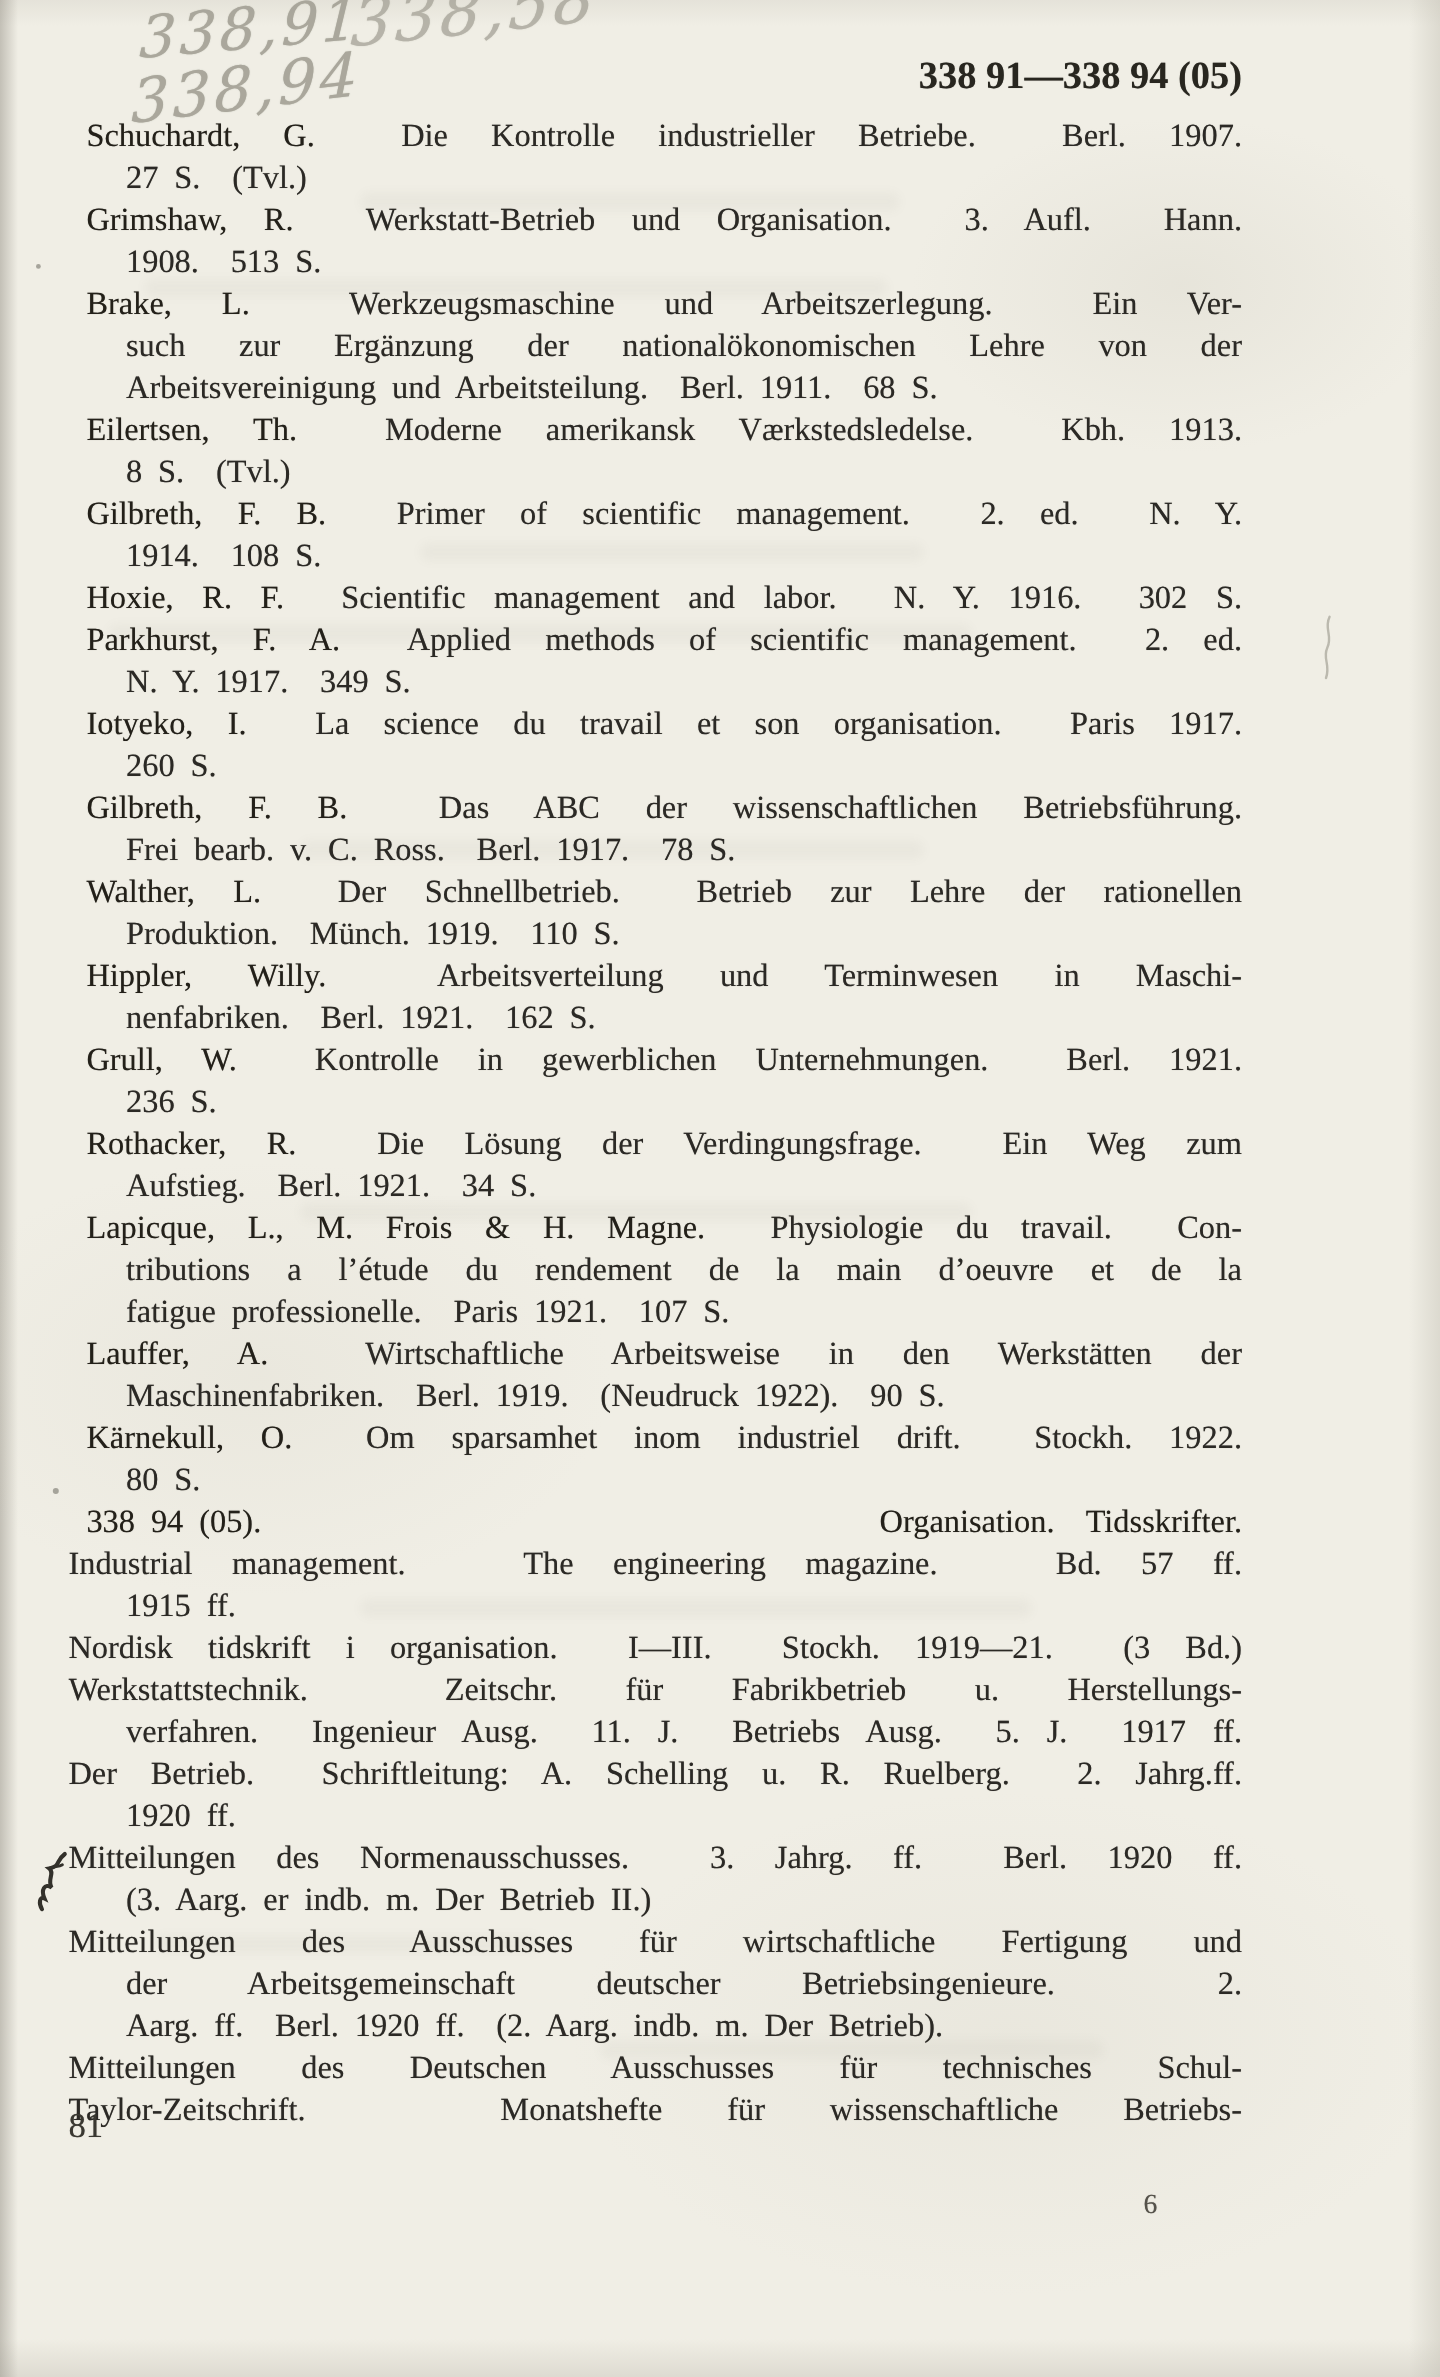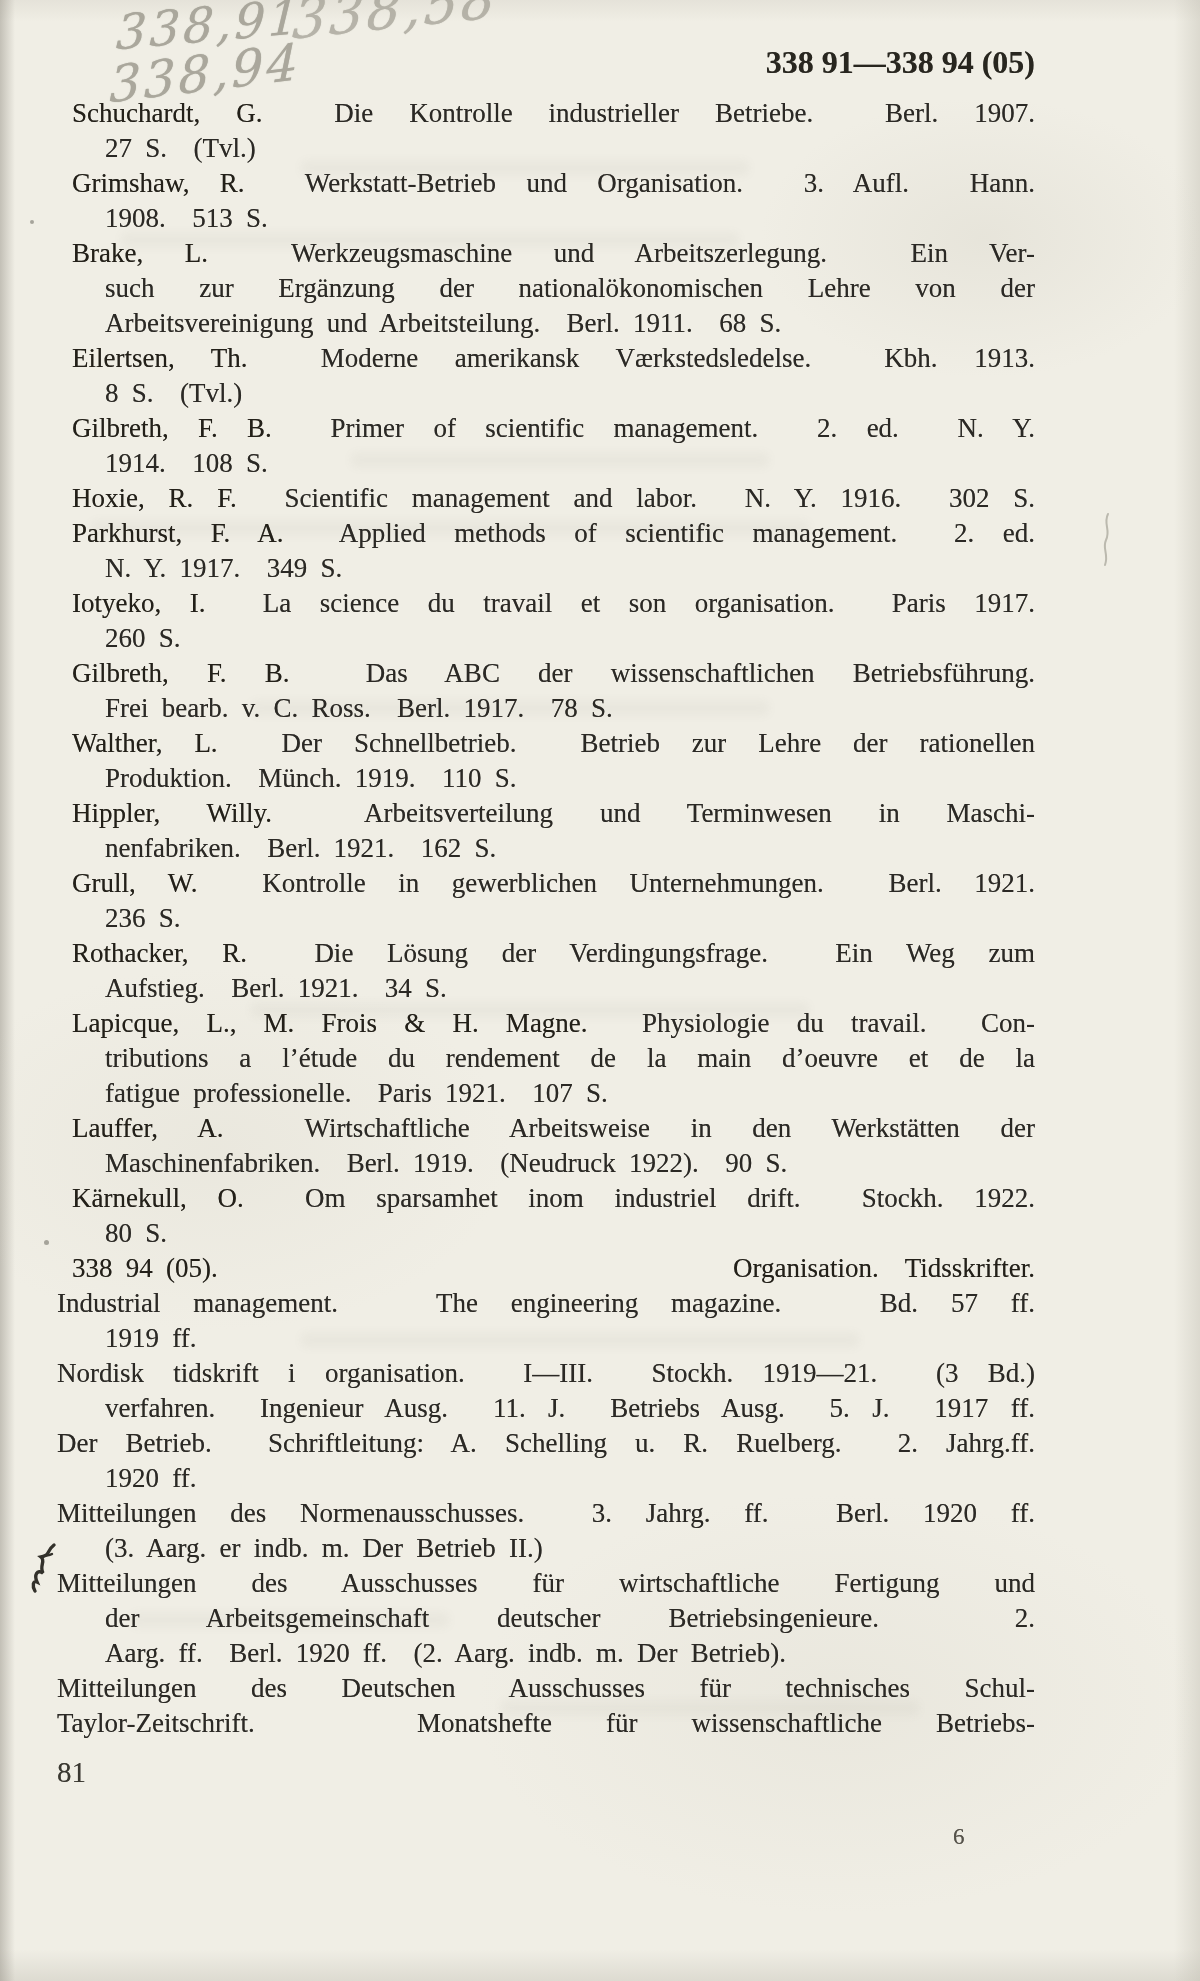--- a/index.html
+++ b/index.html
@@ -148,26 +148,27 @@
           <div class="line i1"><span>80 S.</span></div>
         </div>
       </div>
     <div class="line sect">
       <span class="au">338 94 (05).</span>
       <span class="au">Organisation.  Tidsskrifter.</span>
     </div>
     <div id="periodicals">
         <div>
           <div class="line just"><span>Industrial management.   The engineering magazine.   Bd. 57 ff.</span></div>
-          <div class="line i1"><span>1919 ff.</span></div>
+          <div class="line i1"><span>1915 ff.</span></div>
         </div>
         <div>
           <div class="line just"><span>Nordisk tidskrift i organisation.  I—III.  Stockh. 1919—21.  (3 Bd.)</span></div>
         </div>
         <div>
+          <div class="line just"><span>Werkstattstechnik.  Zeitschr. für Fabrikbetrieb u. Herstellungs-</span></div>
           <div class="line i1 just"><span>verfahren.  Ingenieur Ausg.  11. J.  Betriebs Ausg.  5. J.  1917 ff.</span></div>
         </div>
         <div>
           <div class="line just"><span>Der Betrieb.  Schriftleitung: A. Schelling u. R. Ruelberg.  2. Jahrg.ff.</span></div>
           <div class="line i1"><span>1920 ff.</span></div>
         </div>
         <div>
           <div class="line just"><span>Mitteilungen des Normenausschusses.  3. Jahrg. ff.  Berl. 1920 ff.</span></div>
           <div class="line i1"><span>(3. Aarg. er indb. m. Der Betrieb II.)</span></div>
         </div>

